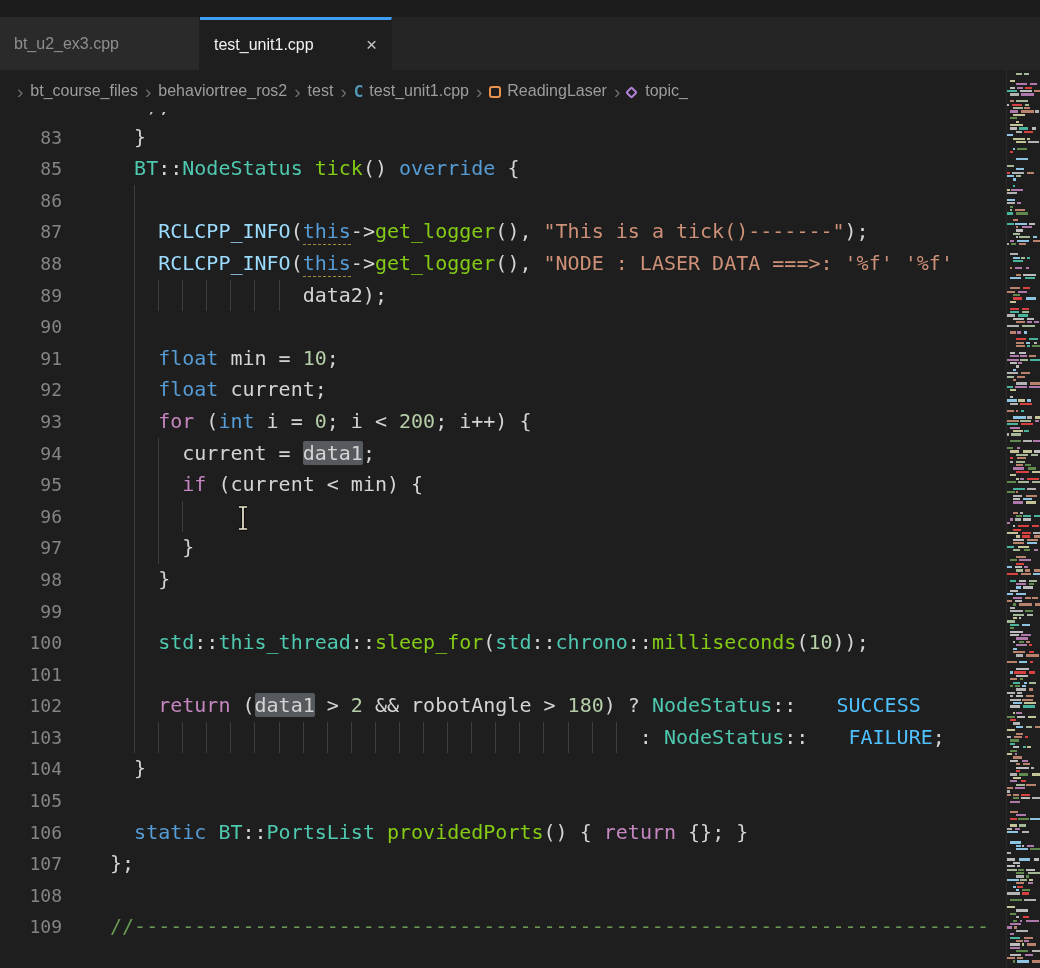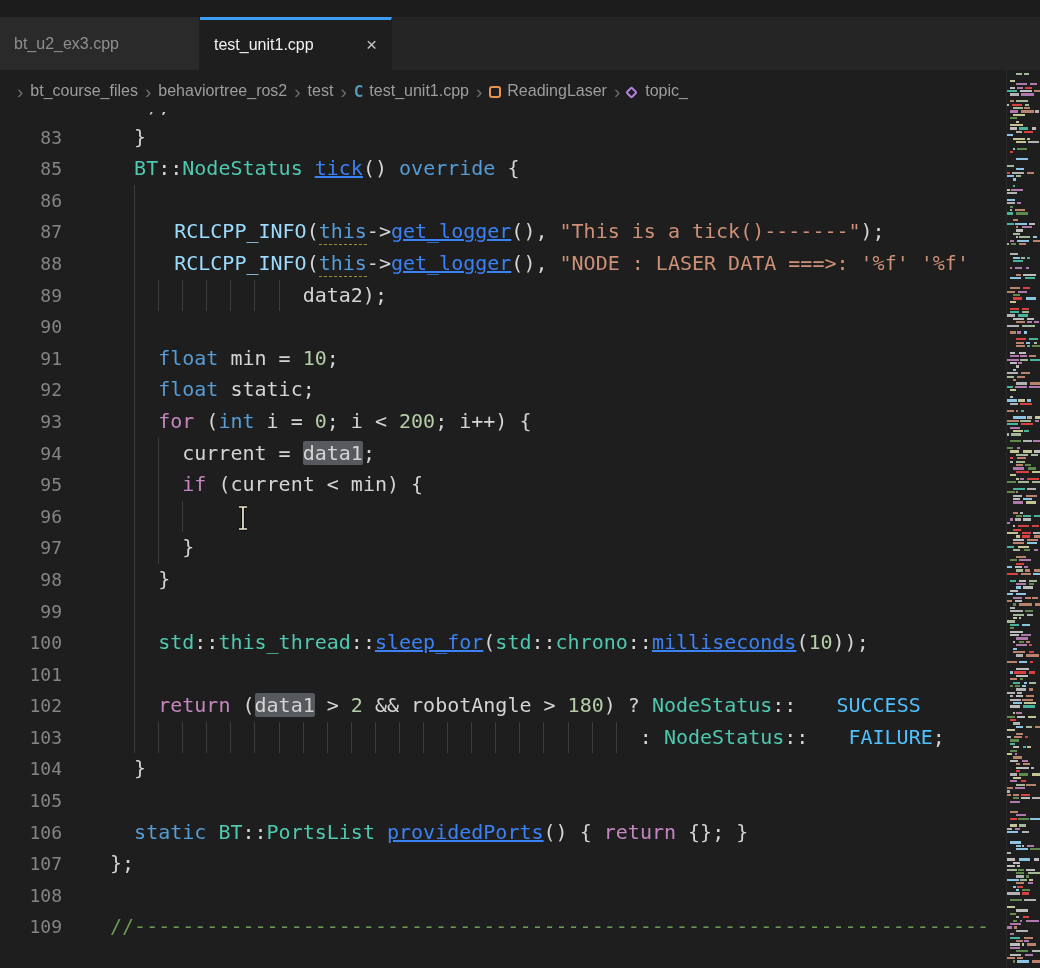--- a/index.html
+++ b/index.html
@@ -32,25 +32,25 @@
           font-family:"DejaVu Sans Mono",monospace;font-size:20px;}
   .lines{position:absolute;top:-22px;left:0;right:34px;}
   .line{height:31.6px;line-height:31.6px;display:flex;white-space:pre;}
   .ln{flex:none;width:62px;text-align:right;font-size:18px;color:#858585;}
   .ct{position:relative;padding-left:48px;flex:1;color:#d4d4d4;}
   .guide{position:absolute;top:0;bottom:0;width:1px;background:#3d3d3d;}
   .tk-p{color:#d4d4d4;}
   .tk-kw{color:#569cd6;}
   .tk-ctl{color:#c586c0;}
   .tk-typ{color:#4ec9b0;}
-  .tk-fn{color:#3b82f6;text-decoration:underline;}
+  .tk-fn{color:#84cc16;}
   .tk-str{color:#ce9178;}
   .tk-num{color:#b5cea8;}
   .tk-cm{color:#6a9955;}
-  .tk-macro{color:#9cdcfe;margin-left:16px;}
+  .tk-macro{color:#9cdcfe;}
   .tk-enum{color:#4fc1ff;margin-left:40px;}
   .tk-this{color:#569cd6;border-bottom:1px dashed #a08a3c;padding-bottom:1px;}
   .tk-hi{color:#d4d4d4;background:#565a5e;border-radius:2px;}
   
   .minimap{position:absolute;top:70px;right:0;width:34px;bottom:0;background:#1e1e1e;z-index:5;
            box-shadow:inset 1px 0 0 #2a2a2a;cursor:pointer;}
   .mseg{position:absolute;height:2.3px;opacity:.88;}
   
   .ibeam{position:absolute;z-index:6;pointer-events:none;}
 </style>
@@ -101,21 +101,21 @@
     <div class="lines">
         <div class="line"><div class="ln">82</div><div class="ct"><span class="tk-p">  </span><span class="tk-str">"</span><span class="tk-p">);</span></div></div>
         <div class="line"><div class="ln">83</div><div class="ct"><span class="tk-p">  }</span></div></div>
         <div class="line"><div class="ln">85</div><div class="ct"><span class="tk-p">  </span><span class="tk-typ">BT</span><span class="tk-p">::</span><span class="tk-typ">NodeStatus</span><span class="tk-p"> </span><span class="tk-fn">tick</span><span class="tk-p">() </span><span class="tk-kw">override</span><span class="tk-p"> {</span></div></div>
         <div class="line"><div class="ln">86</div><div class="ct"><span class="guide" style="left: 72.08px;"></span></div></div>
         <div class="line"><div class="ln">87</div><div class="ct"><span class="guide" style="left: 72.08px;"></span><span class="tk-p">    </span><span class="tk-macro">RCLCPP_INFO</span><span class="tk-p">(</span><span class="tk-this">this</span><span class="tk-p">-&gt;</span><span class="tk-fn">get_logger</span><span class="tk-p">(), </span><span class="tk-str">"This is a tick()-------"</span><span class="tk-p">);</span></div></div>
         <div class="line"><div class="ln">88</div><div class="ct"><span class="guide" style="left: 72.08px;"></span><span class="tk-p">    </span><span class="tk-macro">RCLCPP_INFO</span><span class="tk-p">(</span><span class="tk-this">this</span><span class="tk-p">-&gt;</span><span class="tk-fn">get_logger</span><span class="tk-p">(), </span><span class="tk-str">"NODE : LASER DATA ===&gt;: '%f' '%f'</span></div></div>
         <div class="line"><div class="ln">89</div><div class="ct"><span class="guide" style="left: 72.08px;"></span><span class="guide" style="left: 96.16px;"></span><span class="guide" style="left: 120.24px;"></span><span class="guide" style="left: 144.32px;"></span><span class="guide" style="left: 168.4px;"></span><span class="guide" style="left: 192.48px;"></span><span class="guide" style="left: 216.56px;"></span><span class="tk-p">                </span><span class="tk-p">data2);</span></div></div>
         <div class="line"><div class="ln">90</div><div class="ct"><span class="guide" style="left: 72.08px;"></span></div></div>
         <div class="line"><div class="ln">91</div><div class="ct"><span class="guide" style="left: 72.08px;"></span><span class="tk-p">    </span><span class="tk-kw">float</span><span class="tk-p"> min = </span><span class="tk-num">10</span><span class="tk-p">;</span></div></div>
-        <div class="line"><div class="ln">92</div><div class="ct"><span class="guide" style="left: 72.08px;"></span><span class="tk-p">    </span><span class="tk-kw">float</span><span class="tk-p"> static;</span></div></div>
+        <div class="line"><div class="ln">92</div><div class="ct"><span class="guide" style="left: 72.08px;"></span><span class="tk-p">    </span><span class="tk-kw">float</span><span class="tk-p"> current;</span></div></div>
         <div class="line"><div class="ln">93</div><div class="ct"><span class="guide" style="left: 72.08px;"></span><span class="tk-p">    </span><span class="tk-ctl">for</span><span class="tk-p"> (</span><span class="tk-kw">int</span><span class="tk-p"> i = </span><span class="tk-num">0</span><span class="tk-p">; i &lt; </span><span class="tk-num">200</span><span class="tk-p">; i++) {</span></div></div>
         <div class="line"><div class="ln">94</div><div class="ct"><span class="guide" style="left: 72.08px;"></span><span class="guide" style="left: 96.16px;"></span><span class="tk-p">      current = </span><span class="tk-hi">data1</span><span class="tk-p">;</span></div></div>
         <div class="line"><div class="ln">95</div><div class="ct"><span class="guide" style="left: 72.08px;"></span><span class="guide" style="left: 96.16px;"></span><span class="tk-p">      </span><span class="tk-ctl">if</span><span class="tk-p"> (current &lt; min) {</span></div></div>
         <div class="line"><div class="ln">96</div><div class="ct"><span class="guide" style="left: 72.08px;"></span><span class="guide" style="left: 96.16px;"></span><span class="guide" style="left: 120.24px;"></span></div></div>
         <div class="line"><div class="ln">97</div><div class="ct"><span class="guide" style="left: 72.08px;"></span><span class="guide" style="left: 96.16px;"></span><span class="tk-p">      }</span></div></div>
         <div class="line"><div class="ln">98</div><div class="ct"><span class="guide" style="left: 72.08px;"></span><span class="tk-p">    }</span></div></div>
         <div class="line"><div class="ln">99</div><div class="ct"><span class="guide" style="left: 72.08px;"></span></div></div>
         <div class="line"><div class="ln">100</div><div class="ct"><span class="guide" style="left: 72.08px;"></span><span class="tk-p">    </span><span class="tk-typ">std</span><span class="tk-p">::</span><span class="tk-typ">this_thread</span><span class="tk-p">::</span><span class="tk-fn">sleep_for</span><span class="tk-p">(</span><span class="tk-typ">std</span><span class="tk-p">::</span><span class="tk-typ">chrono</span><span class="tk-p">::</span><span class="tk-fn">milliseconds</span><span class="tk-p">(</span><span class="tk-num">10</span><span class="tk-p">));</span></div></div>
         <div class="line"><div class="ln">101</div><div class="ct"><span class="guide" style="left: 72.08px;"></span></div></div>
         <div class="line"><div class="ln">102</div><div class="ct"><span class="guide" style="left: 72.08px;"></span><span class="tk-p">    </span><span class="tk-ctl">return</span><span class="tk-p"> (</span><span class="tk-hi">data1</span><span class="tk-p"> &gt; </span><span class="tk-num">2</span><span class="tk-p"> &amp;&amp; robotAngle &gt; </span><span class="tk-num">180</span><span class="tk-p">) ? </span><span class="tk-typ">NodeStatus</span><span class="tk-p">::</span><span class="tk-enum">SUCCESS</span></div></div>

